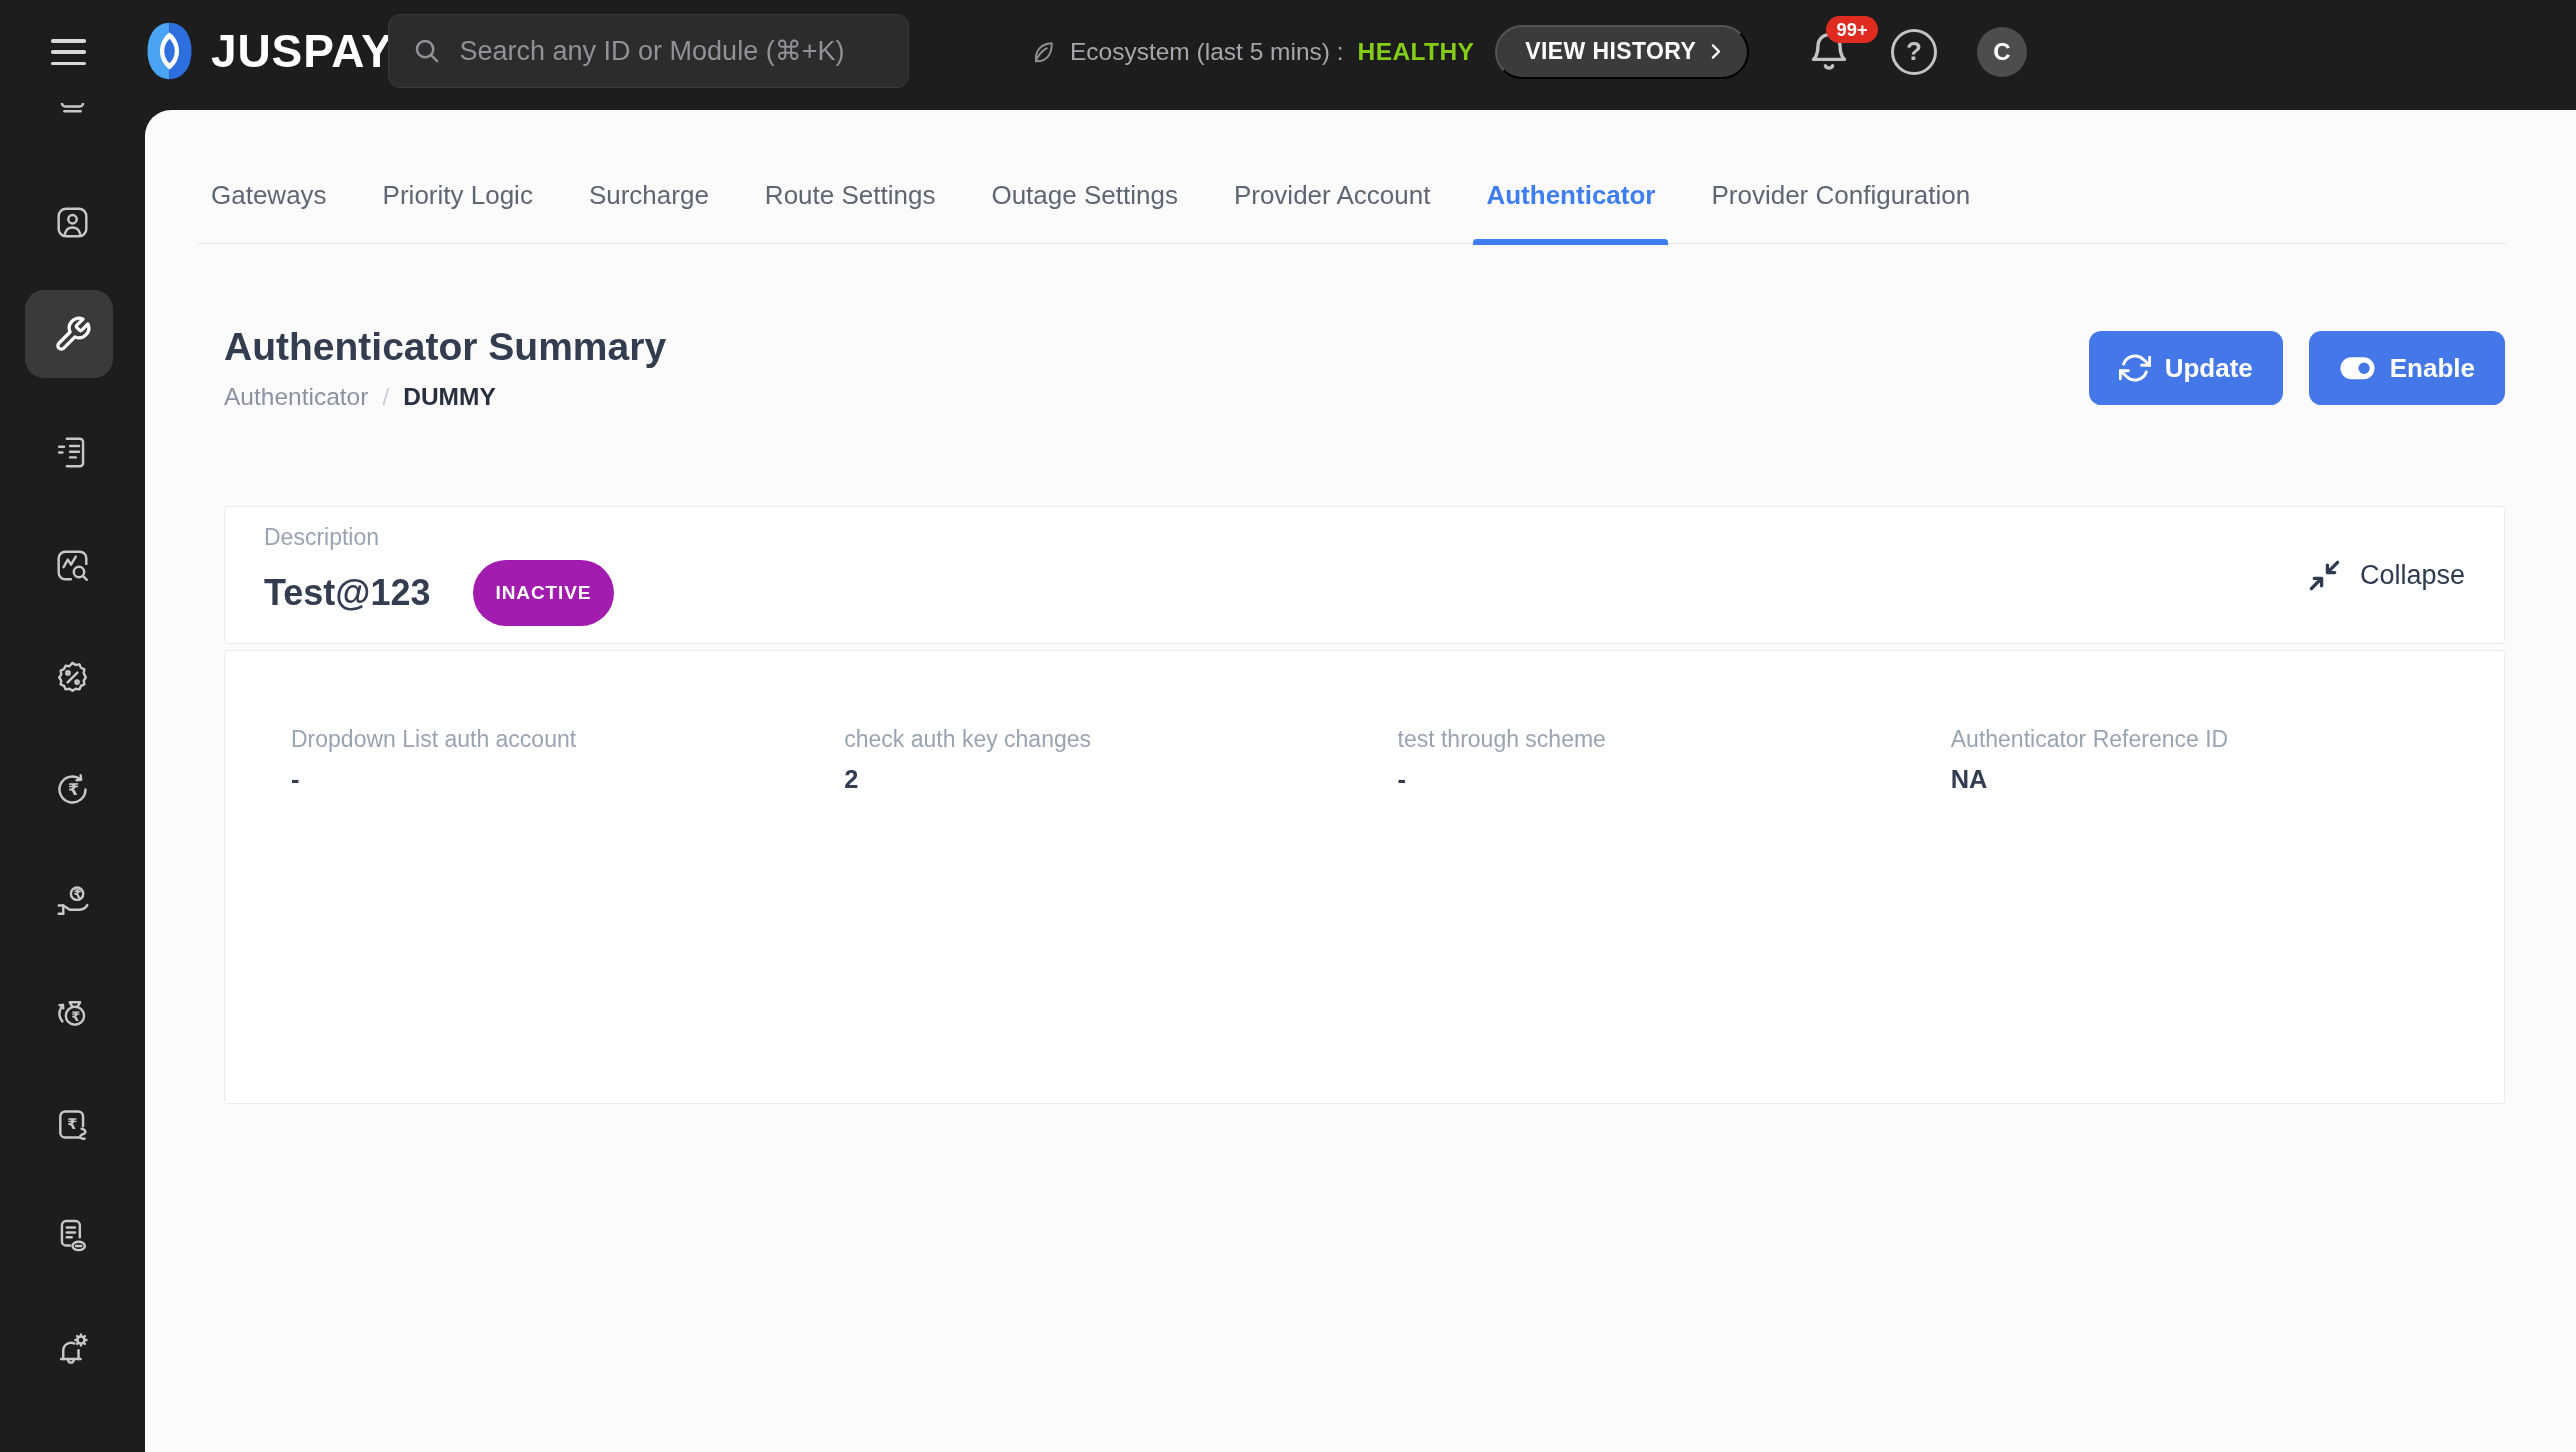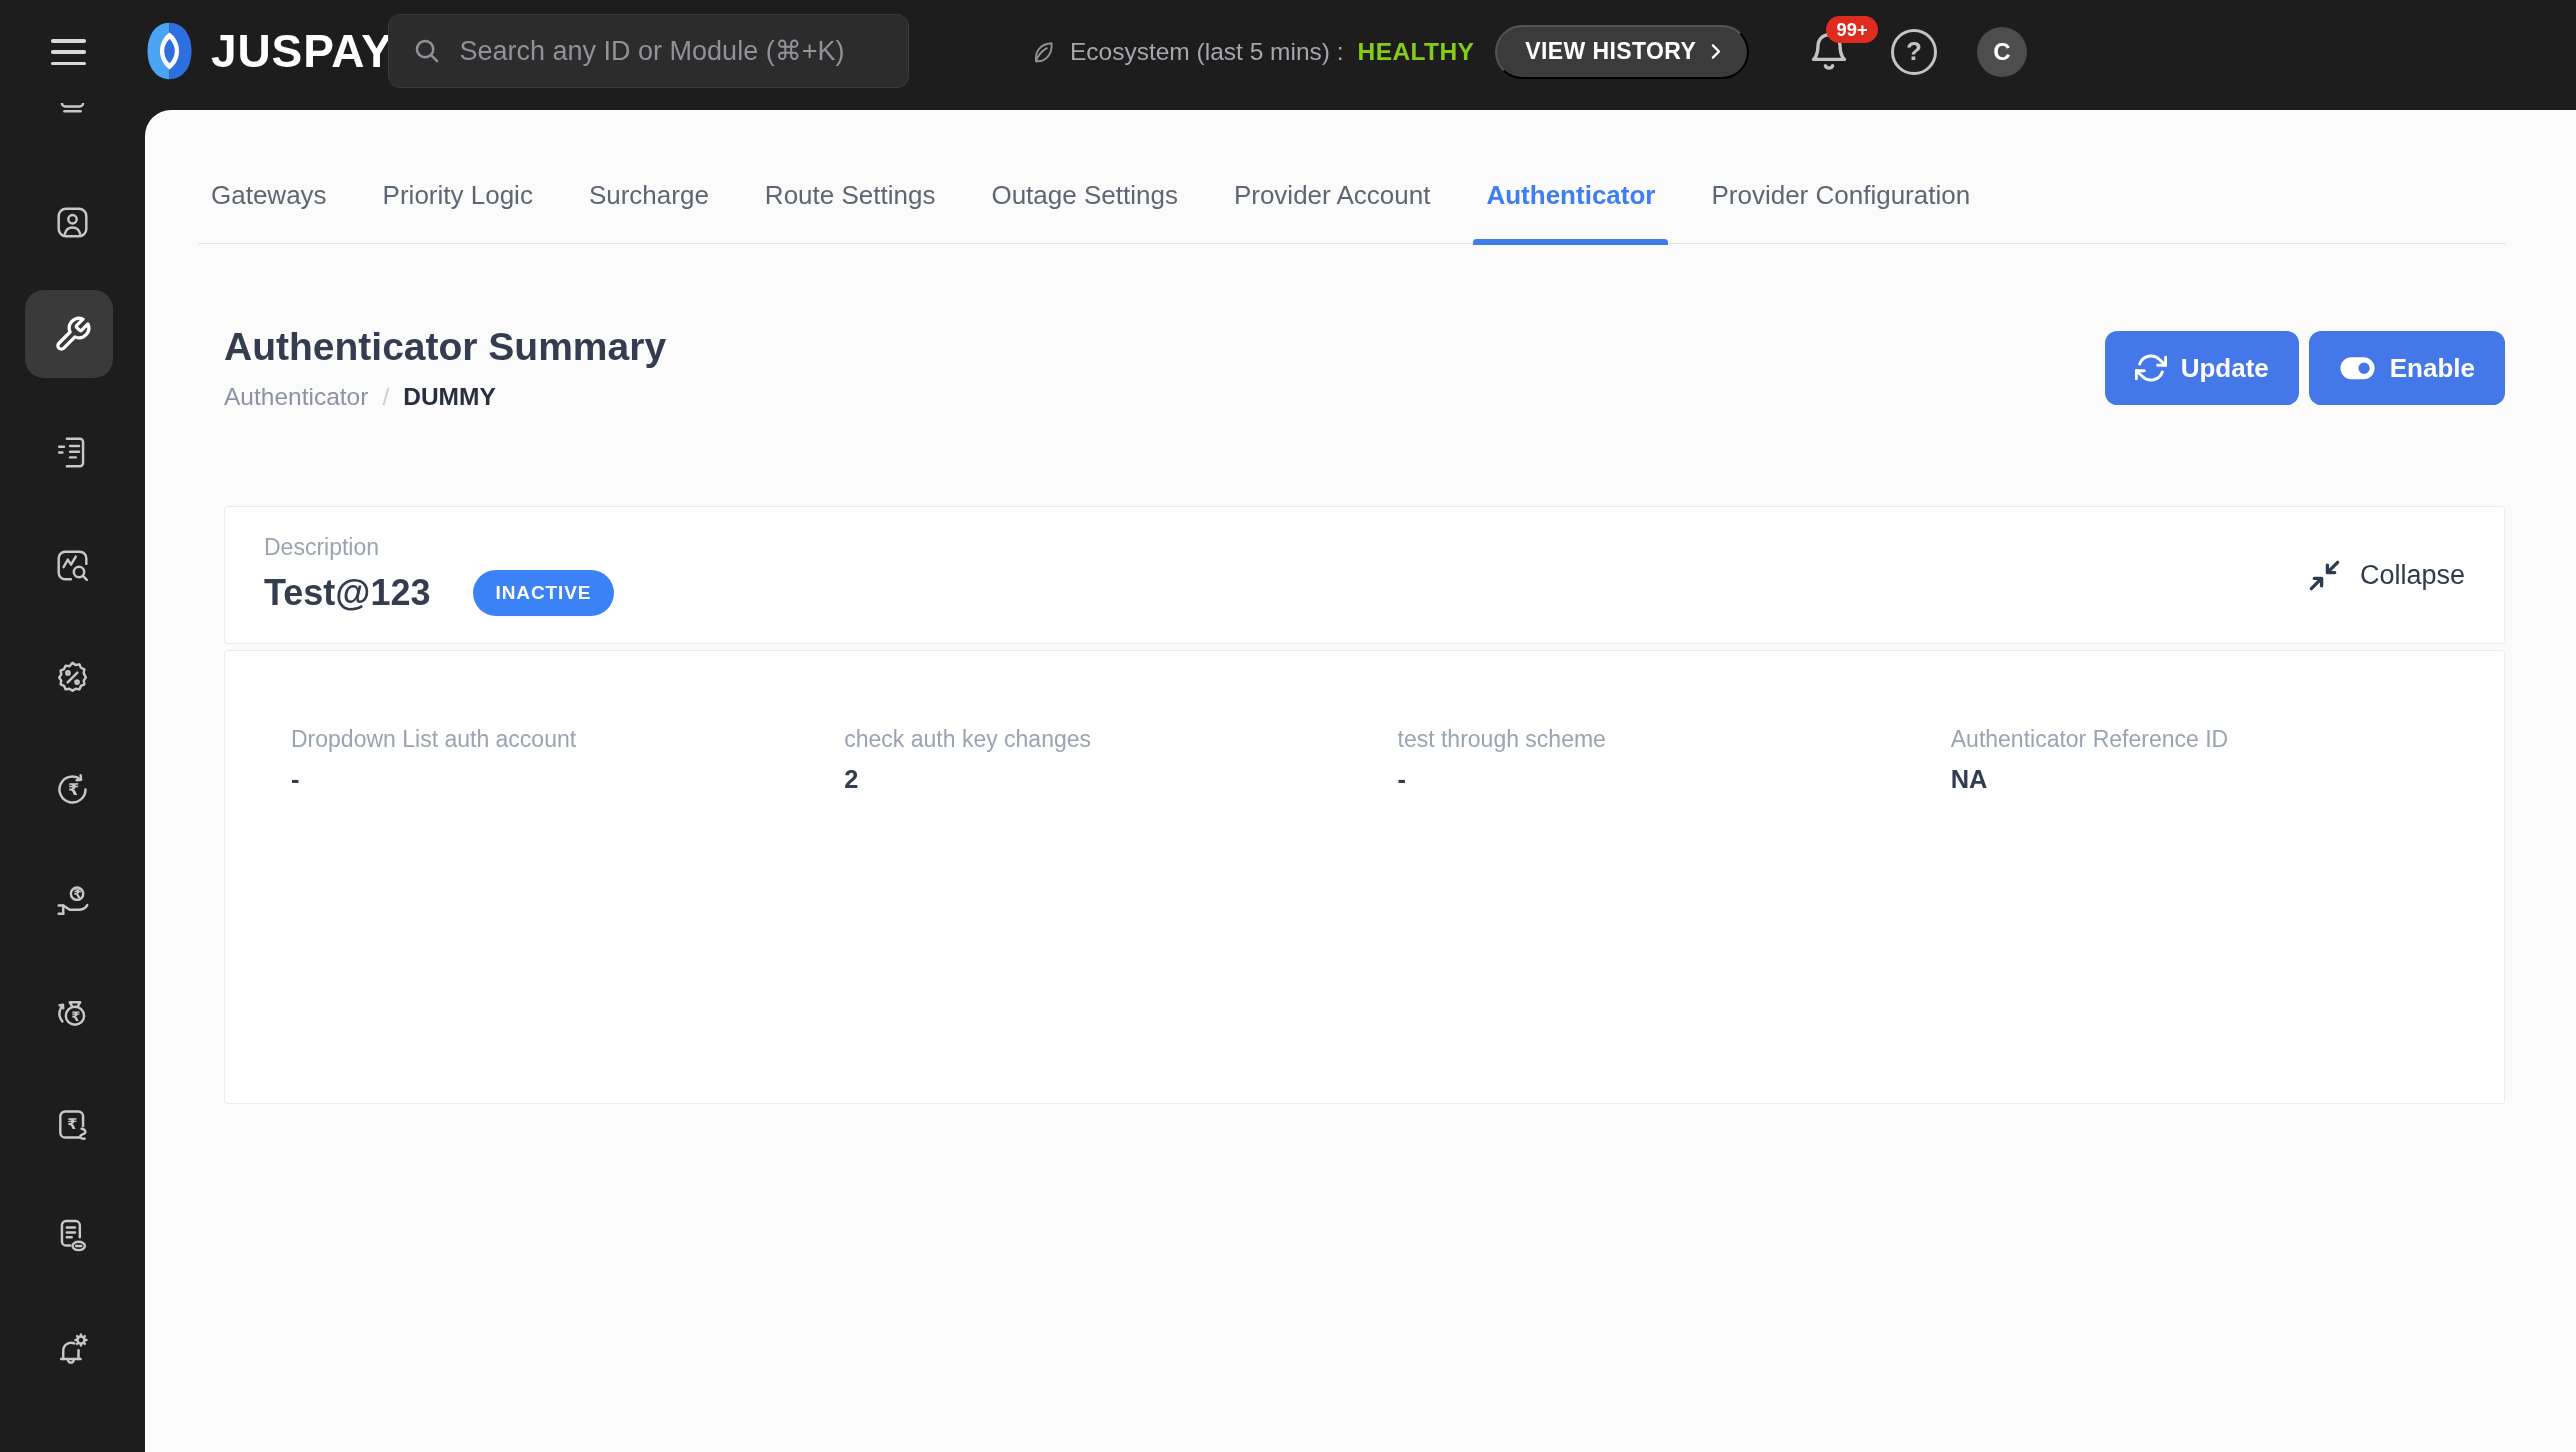--- a/index.html
+++ b/index.html
@@ -86,39 +86,39 @@
     content:""; position:absolute; left:0; right:0; bottom:-1.8px; height:6.1px;
     background:#3f7ef0; border-radius:3.5px 3.5px 0 0;
   }
   .content{ margin:0 71px 0 79px; }
   .page-header{ margin-top:81px; display:flex; align-items:center; justify-content:space-between; }
   .page-title{ font-size:39px; font-weight:bold; color:#333d4f; }
   .breadcrumb{ margin-top:14px; font-size:24.5px; display:flex; align-items:center; gap:14px; }
   .crumb-parent{ color:#8b93a2; }
   .crumb-sep{ color:#c9ced8; }
   .crumb-current{ color:#28303f; font-weight:bold; }
-  .actions{ display:flex; gap:10px; }
+  .actions{ display:flex; gap:26px; }
   .btn{
     height:74px; border:none; border-radius:12.3px; background:#4478e9; color:#fff;
     font-size:26px; font-weight:600; font-family:"Liberation Sans", sans-serif;
     display:flex; align-items:center; gap:14px; padding:0 30px; cursor:pointer;
   }
 
   
   .card{ background:#ffffff; border:1.8px solid #e9ebf0; border-radius:3.5px; }
   .desc-card{
     margin-top:95px; height:138px; padding:0 39px;
     display:flex; align-items:center; justify-content:space-between;
   }
   .desc-label{ font-size:23px; color:#9aa3b2; }
   .desc-row{ margin-top:8.8px; display:flex; align-items:center; gap:42px; }
   .desc-value{ font-size:36px; font-weight:bold; color:#333d4f; }
   .status-badge{
-    background:#3b82f6; color:#ffffff; font-size:19px; font-weight:bold;
-    letter-spacing:0.9px; padding:12px 23px; border-radius:875px;
+    background:#a21caf; color:#ffffff; font-size:19px; font-weight:bold;
+    letter-spacing:0.9px; padding:22px 23px; border-radius:875px;
   }
   .collapse{ display:flex; align-items:center; gap:17.5px; cursor:pointer; }
   .collapse-label{ font-size:27px; color:#2e3a4e; }
 
   .fields-card{
     margin-top:6.1px; height:454px;
     padding:75px 0 0 66px;
     display:grid; grid-template-columns:repeat(4, 1fr); row-gap:133px;
     align-content:start;
   }

